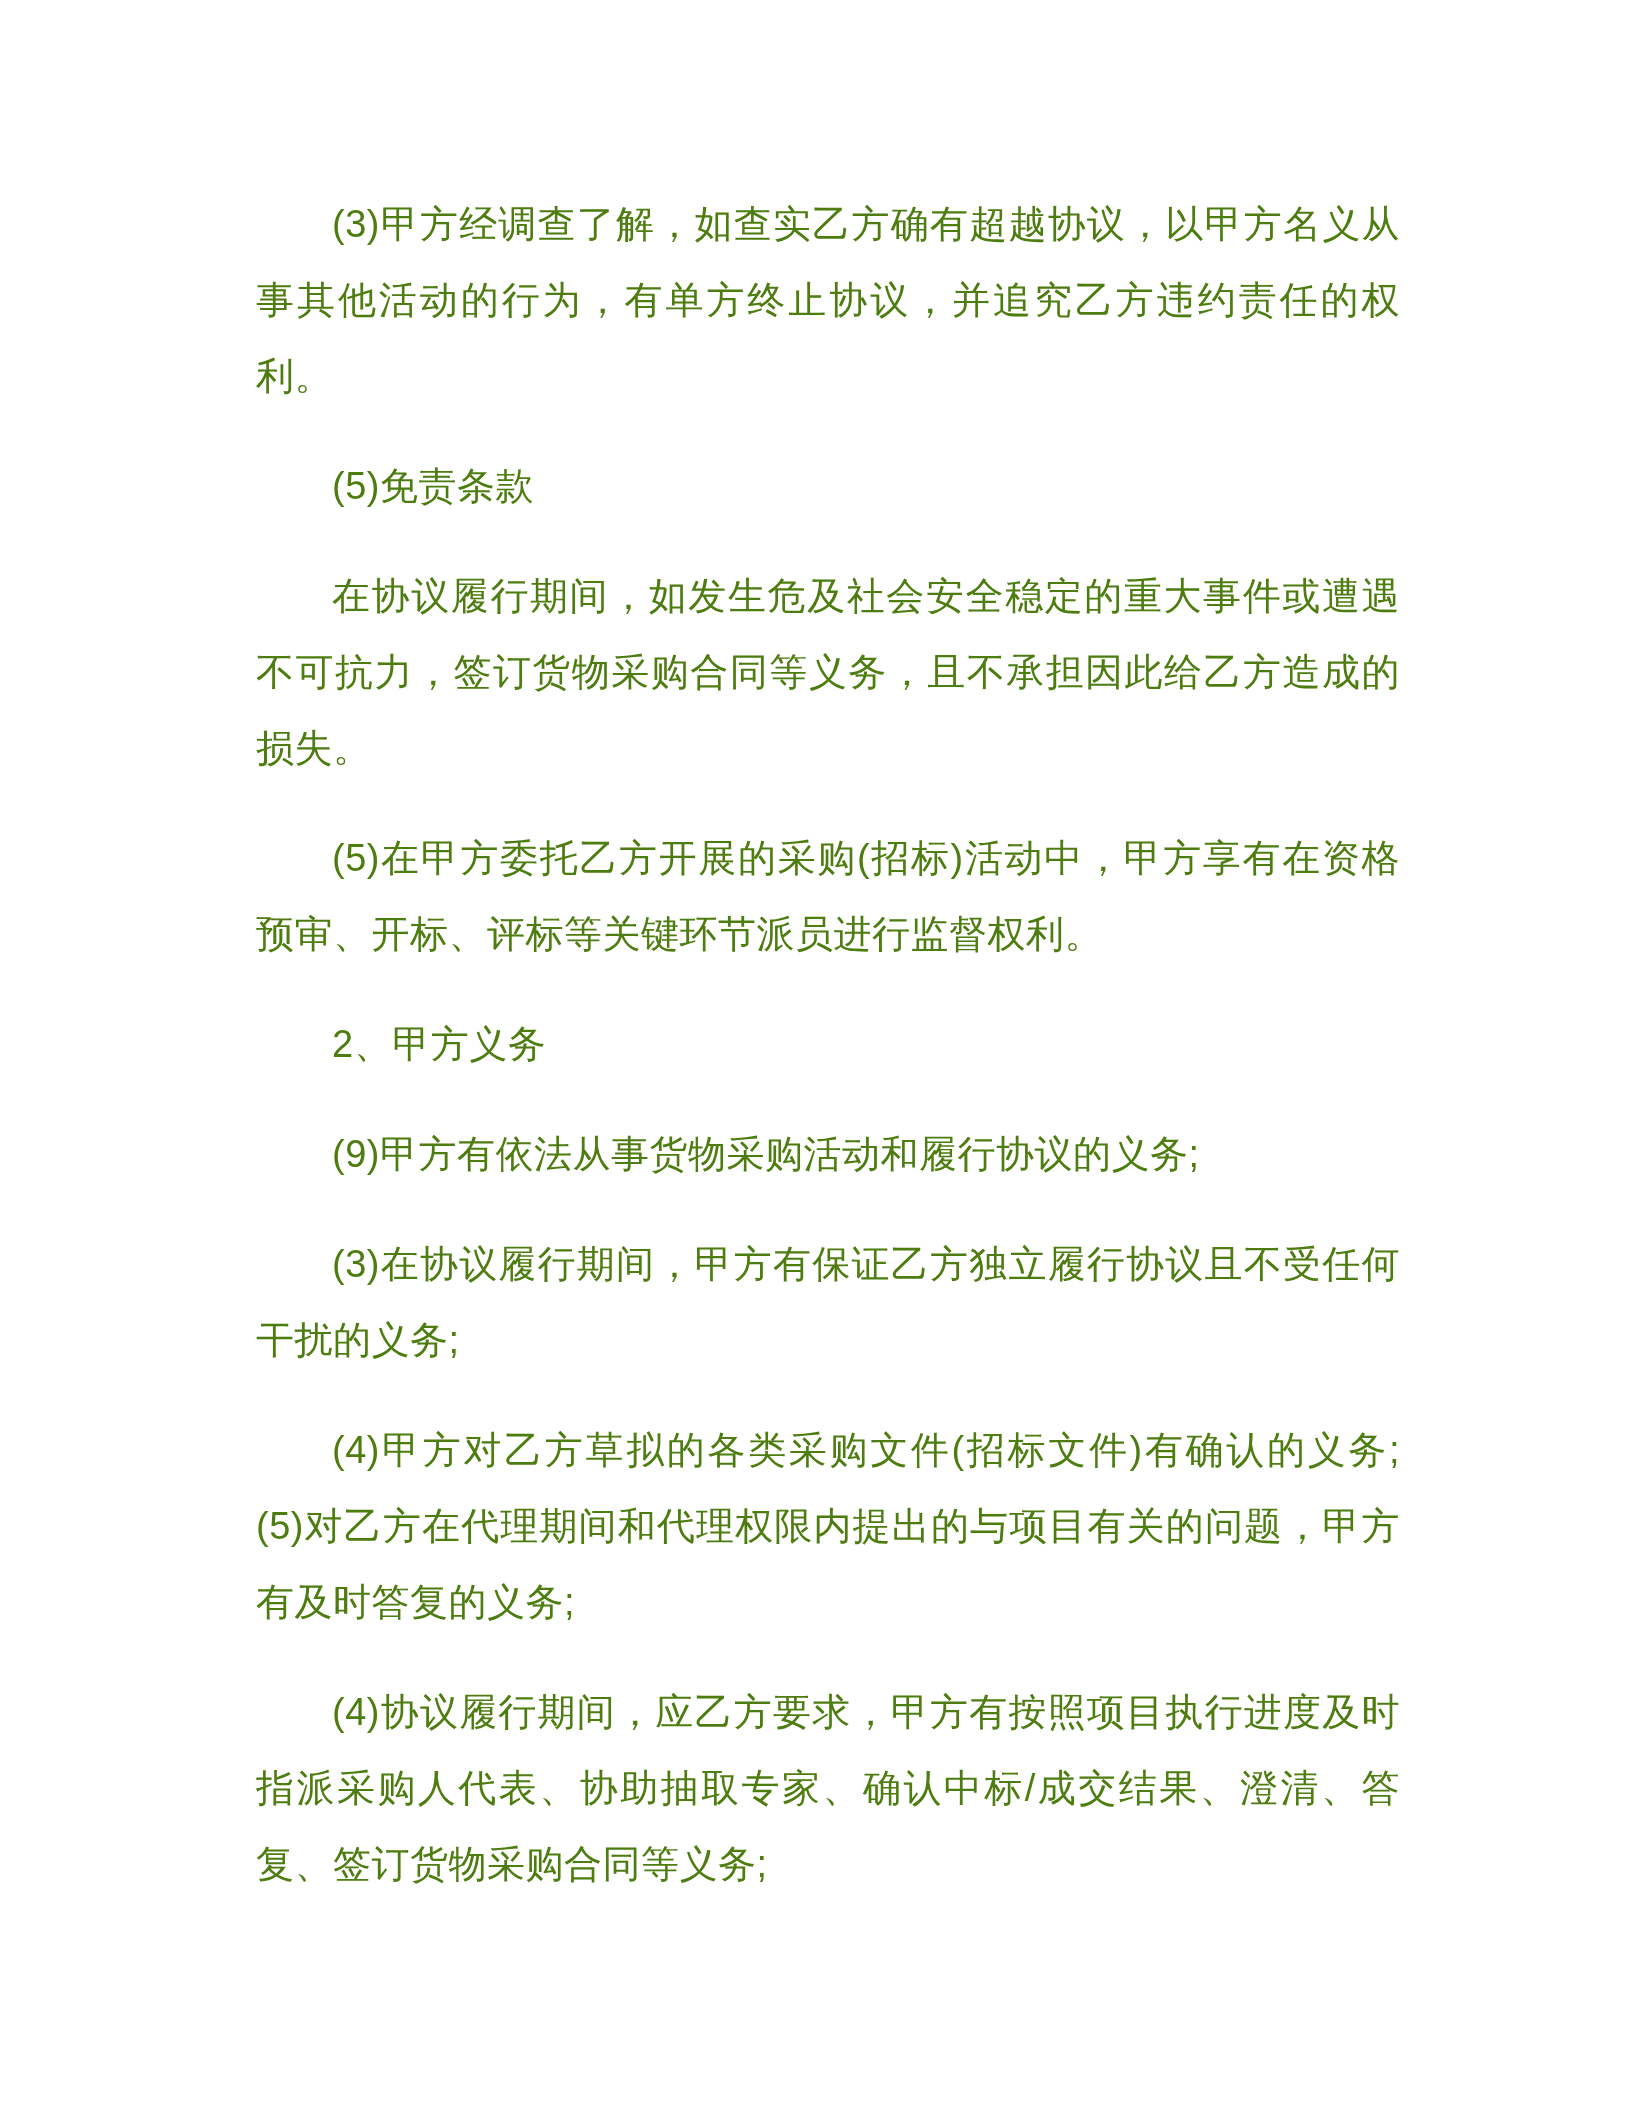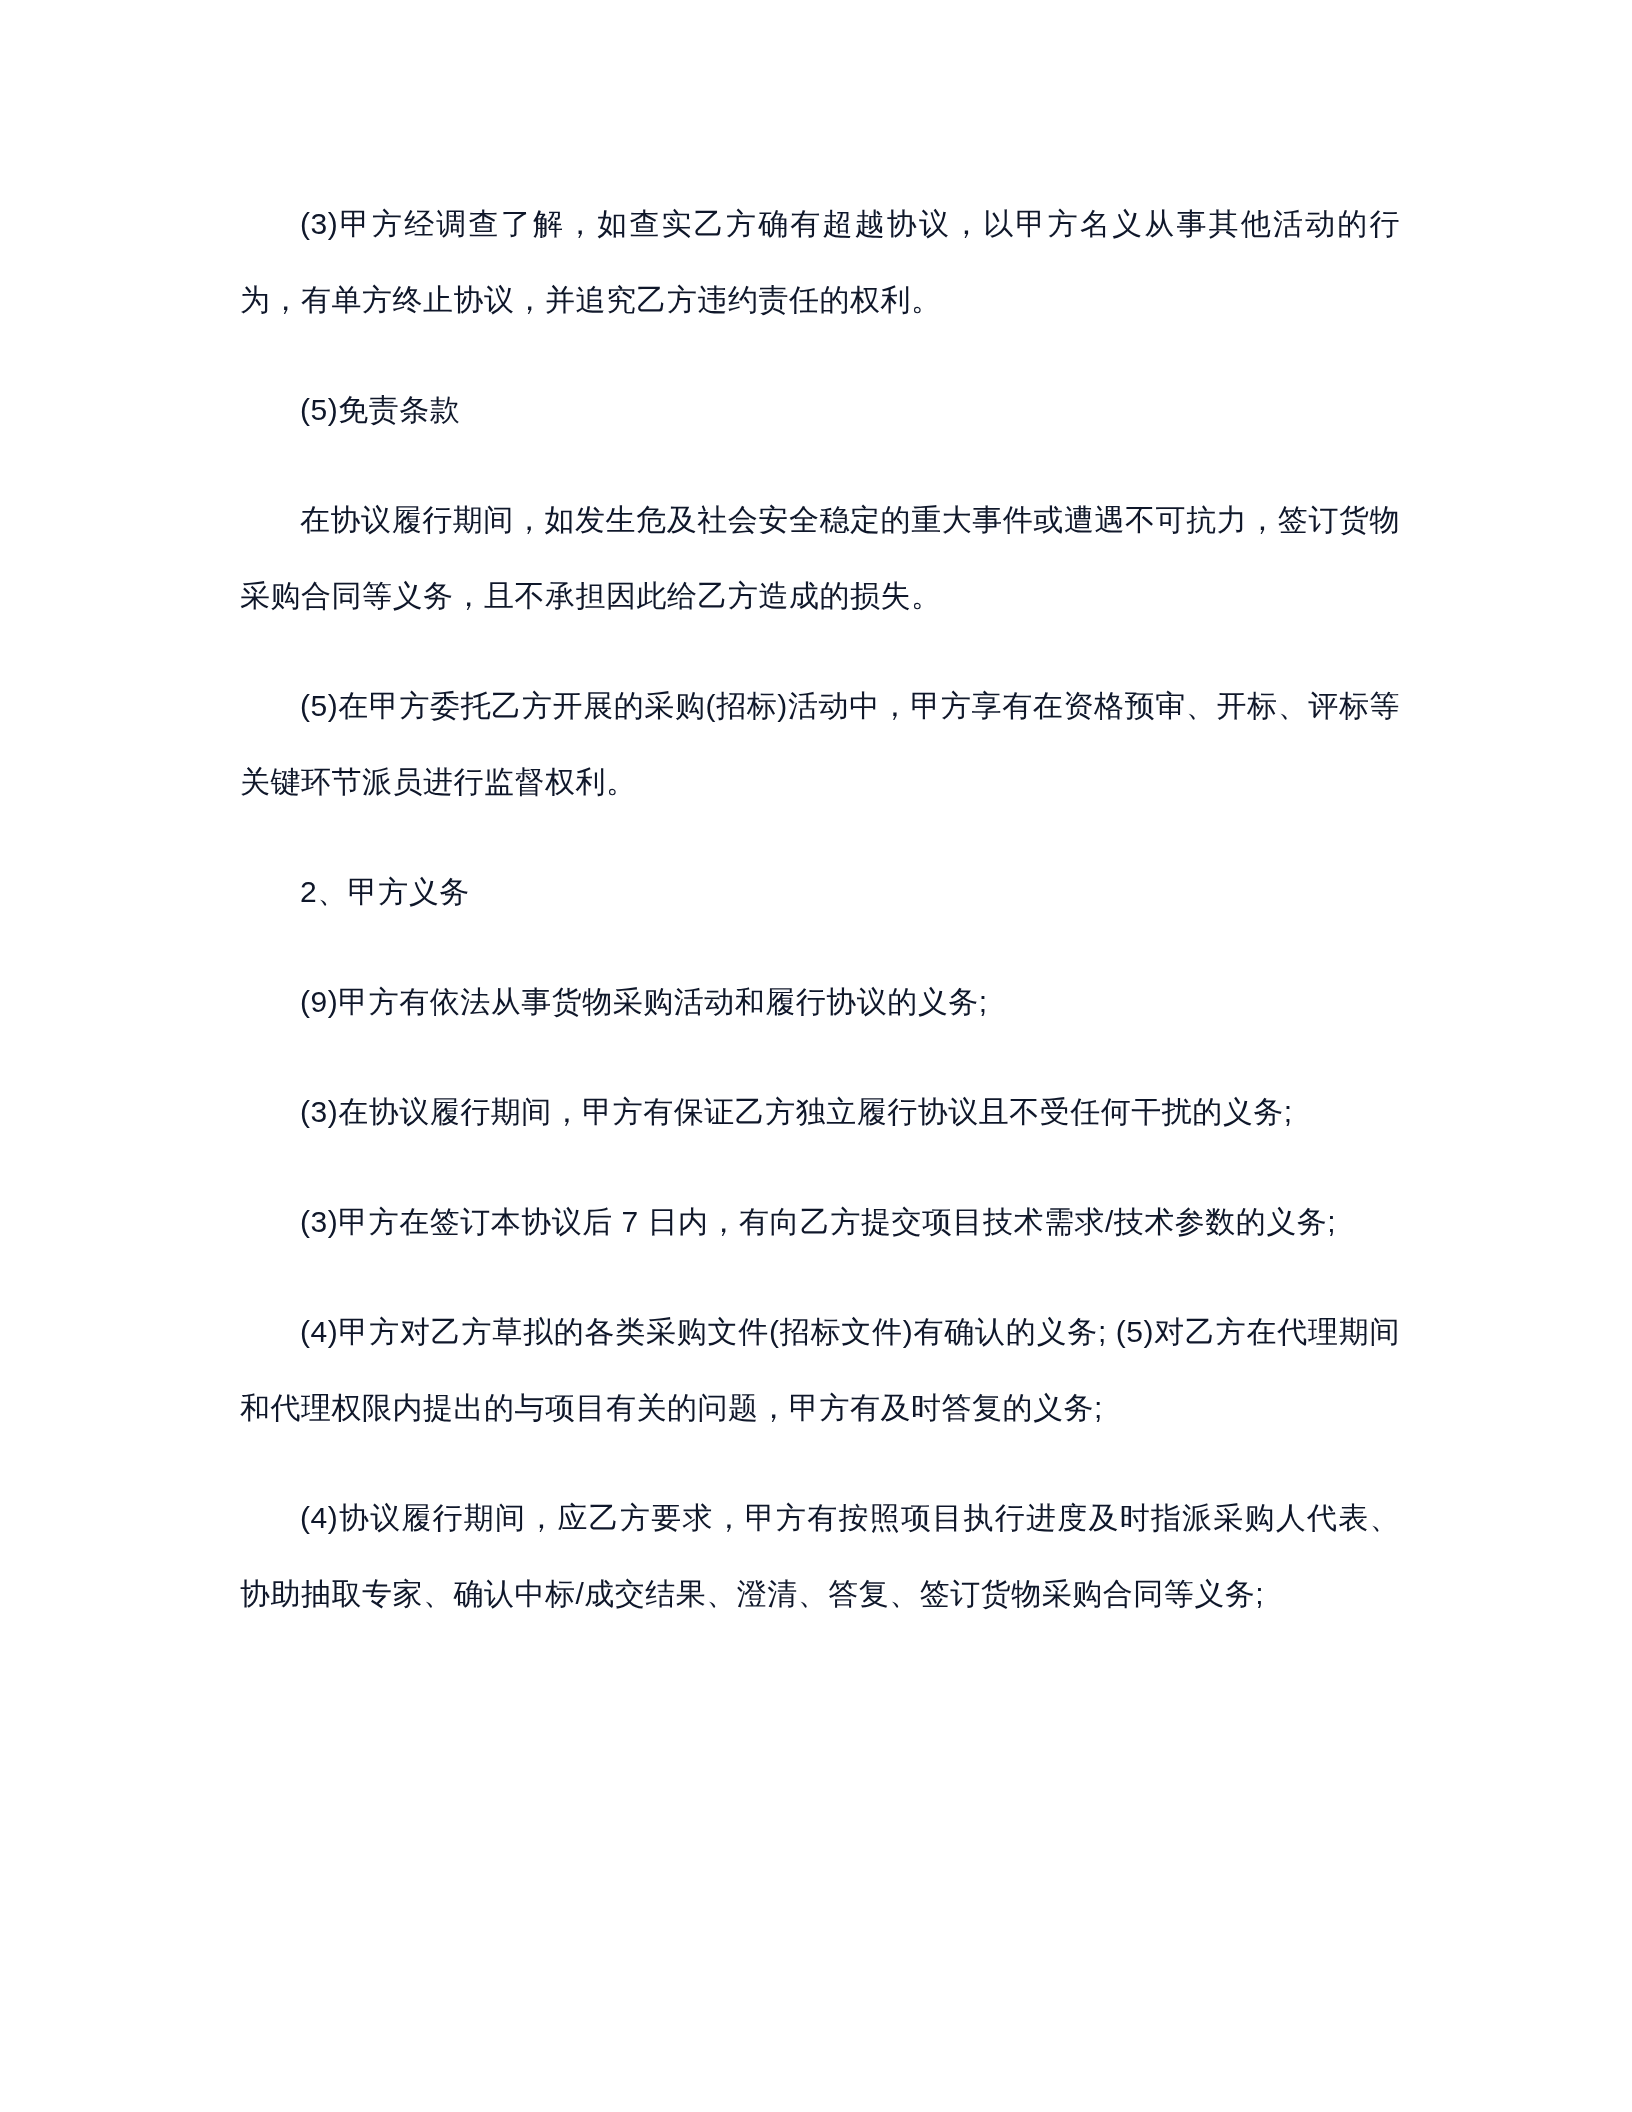--- a/index.html
+++ b/index.html
@@ -22,42 +22,41 @@
     width: 1632px;
     height: 2112px;
     background: #ffffff;
     box-sizing: border-box;
     padding: 186px 232px 120px 240px;
   }
   .doc-body {
     width: 1160px;
   }
   .para {
-    margin: 0 0 34px 0;
-    font-size: 30px;
+    margin: 0 0 34px 16px;
+    font-size: 38px;
     line-height: 76px;
     text-indent: 2em;
     text-align: justify;
     text-justify: inter-ideograph;
     letter-spacing: 0.5px;
-    color: #0f172a;
+    color: #4d7c0f;
   }
   .para:last-child {
     margin-bottom: 0;
   }
 </style>
 </head>
 <body>
 
 <div class="page">
   <div class="doc-body">
     <p class="para">(3)甲方经调查了解，如查实乙方确有超越协议，以甲方名义从事其他活动的行为，有单方终止协议，并追究乙方违约责任的权利。</p>
     <p class="para">(5)免责条款</p>
     <p class="para">在协议履行期间，如发生危及社会安全稳定的重大事件或遭遇不可抗力，签订货物采购合同等义务，且不承担因此给乙方造成的损失。</p>
     <p class="para">(5)在甲方委托乙方开展的采购(招标)活动中，甲方享有在资格预审、开标、评标等关键环节派员进行监督权利。</p>
     <p class="para">2、甲方义务</p>
     <p class="para">(9)甲方有依法从事货物采购活动和履行协议的义务;</p>
     <p class="para">(3)在协议履行期间，甲方有保证乙方独立履行协议且不受任何干扰的义务;</p>
-    <p class="para">(3)甲方在签订本协议后 7 日内，有向乙方提交项目技术需求/技术参数的义务;</p>
     <p class="para">(4)甲方对乙方草拟的各类采购文件(招标文件)有确认的义务; (5)对乙方在代理期间和代理权限内提出的与项目有关的问题，甲方有及时答复的义务;</p>
     <p class="para">(4)协议履行期间，应乙方要求，甲方有按照项目执行进度及时指派采购人代表、协助抽取专家、确认中标/成交结果、澄清、答复、签订货物采购合同等义务;</p>
   </div>
 </div>
 
 </body></html>

